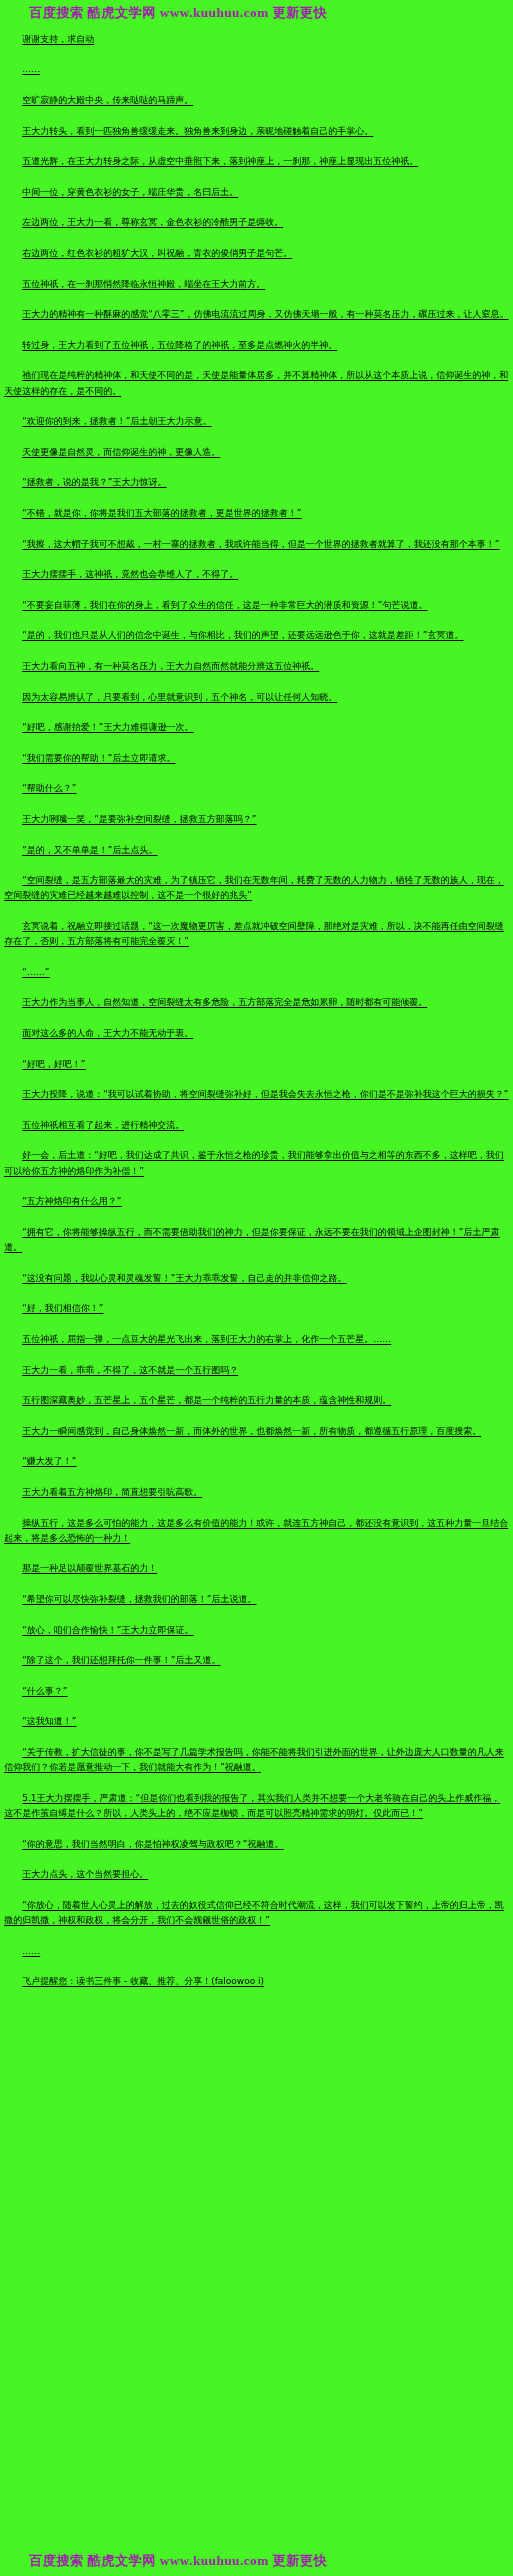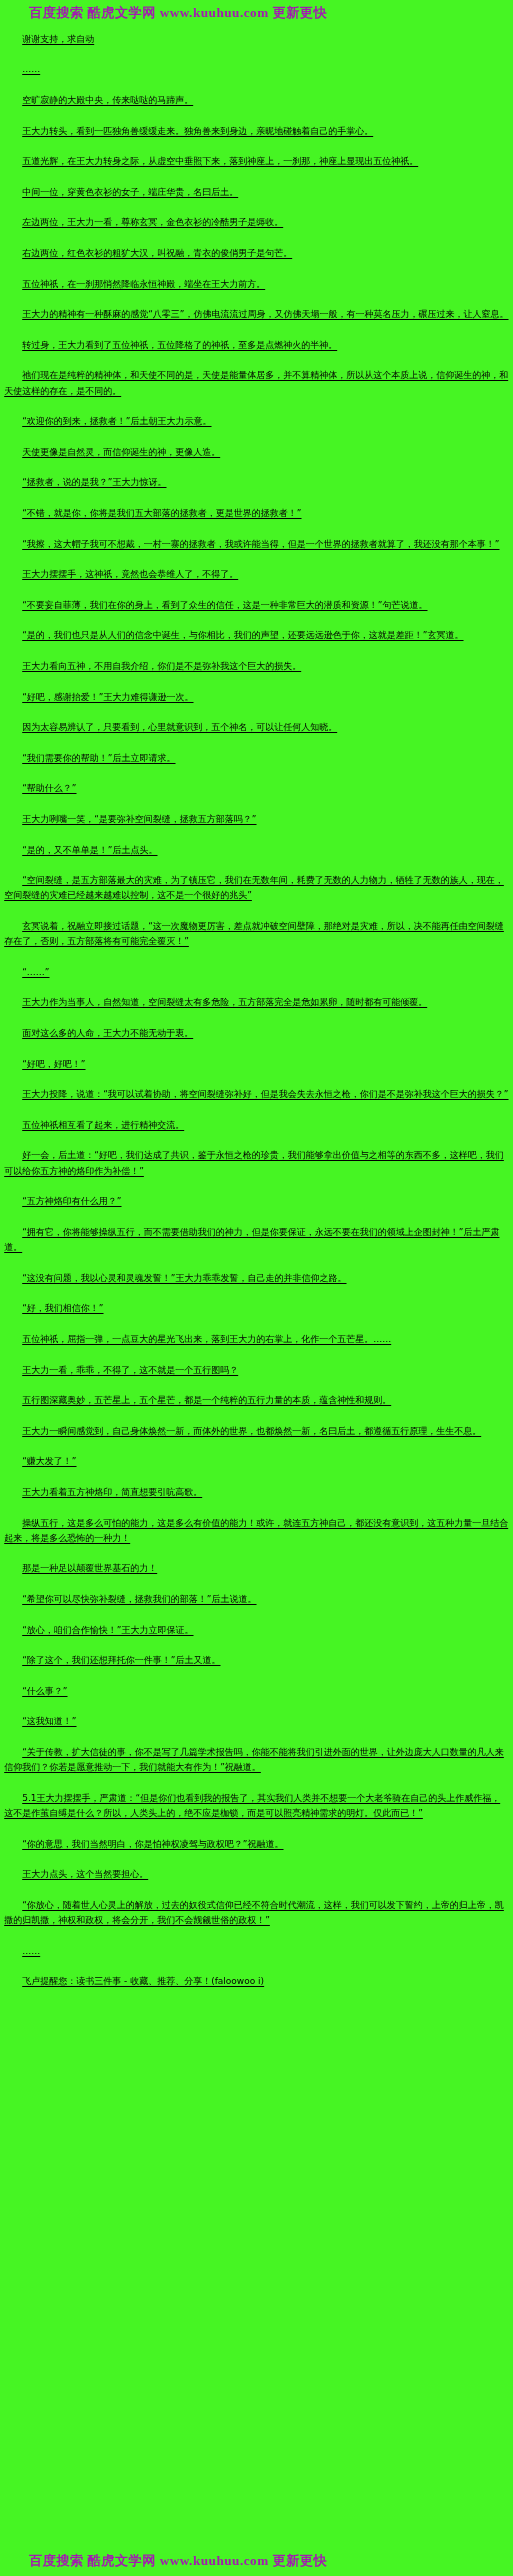--- a/index.html
+++ b/index.html
@@ -55,44 +55,44 @@
     <p>转过身，王大力看到了五位神祇，五位降格了的神祇，至多是点燃神火的半神。</p>
     <p>祂们现在是纯粹的精神体，和天使不同的是，天使是能量体居多，并不算精神体，所以从这个本质上说，信仰诞生的神，和天使这样的存在，是不同的。</p>
     <p>“欢迎你的到来，拯救者！”后土朝王大力示意。</p>
     <p>天使更像是自然灵，而信仰诞生的神，更像人造。</p>
     <p>“拯救者，说的是我？”王大力惊讶。</p>
     <p>“不错，就是你，你将是我们五大部落的拯救者，更是世界的拯救者！”</p>
     <p>“我擦，这大帽子我可不想戴，一村一寨的拯救者，我或许能当得，但是一个世界的拯救者就算了，我还没有那个本事！”</p>
     <p>王大力摆摆手，这神祇，竟然也会恭维人了，不得了。</p>
     <p>“不要妄自菲薄，我们在你的身上，看到了众生的信任，这是一种非常巨大的潜质和资源！”句芒说道。</p>
     <p>“是的，我们也只是从人们的信念中诞生，与你相比，我们的声望，还要远远逊色于你，这就是差距！”玄冥道。</p>
-    <p>王大力看向五神，不用自我介绍，你们是不是弥补我这个巨大的损失。</p>
+    <p>王大力看向五神，有一种莫名压力，王大力自然而然就能分辨这五位神祇。</p>
+    <p>因为太容易辨认了，只要看到，心里就意识到，五个神名，可以让任何人知晓。</p>
     <p>“好吧，感谢抬爱！”王大力难得谦逊一次。</p>
-    <p>因为太容易辨认了，只要看到，心里就意识到，五个神名，可以让任何人知晓。</p>
     <p>“我们需要你的帮助！”后土立即请求。</p>
     <p>“帮助什么？”</p>
     <p>王大力咧嘴一笑，“是要弥补空间裂缝，拯救五方部落吗？”</p>
     <p>“是的，又不单单是！”后土点头。</p>
     <p>“空间裂缝，是五方部落最大的灾难，为了镇压它，我们在无数年间，耗费了无数的人力物力，牺牲了无数的族人，现在，空间裂缝的灾难已经越来越难以控制，这不是一个很好的兆头”</p>
     <p>玄冥说着，祝融立即接过话题，“这一次魔物更厉害，差点就冲破空间壁障，那绝对是灾难，所以，决不能再任由空间裂缝存在了，否则，五方部落将有可能完全覆灭！”</p>
     <p>“……”</p>
     <p>王大力作为当事人，自然知道，空间裂缝太有多危险，五方部落完全是危如累卵，随时都有可能倾覆。</p>
     <p>面对这么多的人命，王大力不能无动于衷。</p>
     <p>“好吧，好吧！”</p>
     <p>王大力投降，说道：“我可以试着协助，将空间裂缝弥补好，但是我会失去永恒之枪，你们是不是弥补我这个巨大的损失？”</p>
     <p>五位神祇相互看了起来，进行精神交流。</p>
     <p>好一会，后土道：“好吧，我们达成了共识，鉴于永恒之枪的珍贵，我们能够拿出价值与之相等的东西不多，这样吧，我们可以给你五方神的烙印作为补偿！”</p>
     <p>“五方神烙印有什么用？”</p>
     <p>“拥有它，你将能够操纵五行，而不需要借助我们的神力，但是你要保证，永远不要在我们的领域上企图封神！”后土严肃道。</p>
     <p>“这没有问题，我以心灵和灵魂发誓！”王大力乖乖发誓，自己走的并非信仰之路。</p>
     <p>“好，我们相信你！”</p>
     <p>五位神祇，屈指一弹，一点豆大的星光飞出来，落到王大力的右掌上，化作一个五芒星。……</p>
     <p>王大力一看，乖乖，不得了，这不就是一个五行图吗？</p>
     <p>五行图深藏奥妙，五芒星上，五个星芒，都是一个纯粹的五行力量的本质，蕴含神性和规则。</p>
-    <p>王大力一瞬间感觉到，自己身体焕然一新，而体外的世界，也都焕然一新，名曰后土，都遵循五行原理，生生不息。</p>
+    <p>王大力一瞬间感觉到，自己身体焕然一新，而体外的世界，也都焕然一新，所有物质，都遵循五行原理，百度搜索。</p>
     <p>“赚大发了！”</p>
     <p>王大力看着五方神烙印，简直想要引吭高歌。</p>
     <p>操纵五行，这是多么可怕的能力，这是多么有价值的能力！或许，就连五方神自己，都还没有意识到，这五种力量一旦结合起来，将是多么恐怖的一种力！</p>
     <p>那是一种足以颠覆世界基石的力！</p>
     <p>“希望你可以尽快弥补裂缝，拯救我们的部落！”后土说道。</p>
     <p>“放心，咱们合作愉快！”王大力立即保证。</p>
     <p>“除了这个，我们还想拜托你一件事！”后土又道。</p>
     <p>“什么事？”</p>
     <p>“这我知道！”</p>
     <p>“关于传教，扩大信徒的事，你不是写了几篇学术报告吗，你能不能将我们引进外面的世界，让外边庞大人口数量的凡人来信仰我们？你若是愿意推动一下，我们就能大有作为！”祝融道。</p>

